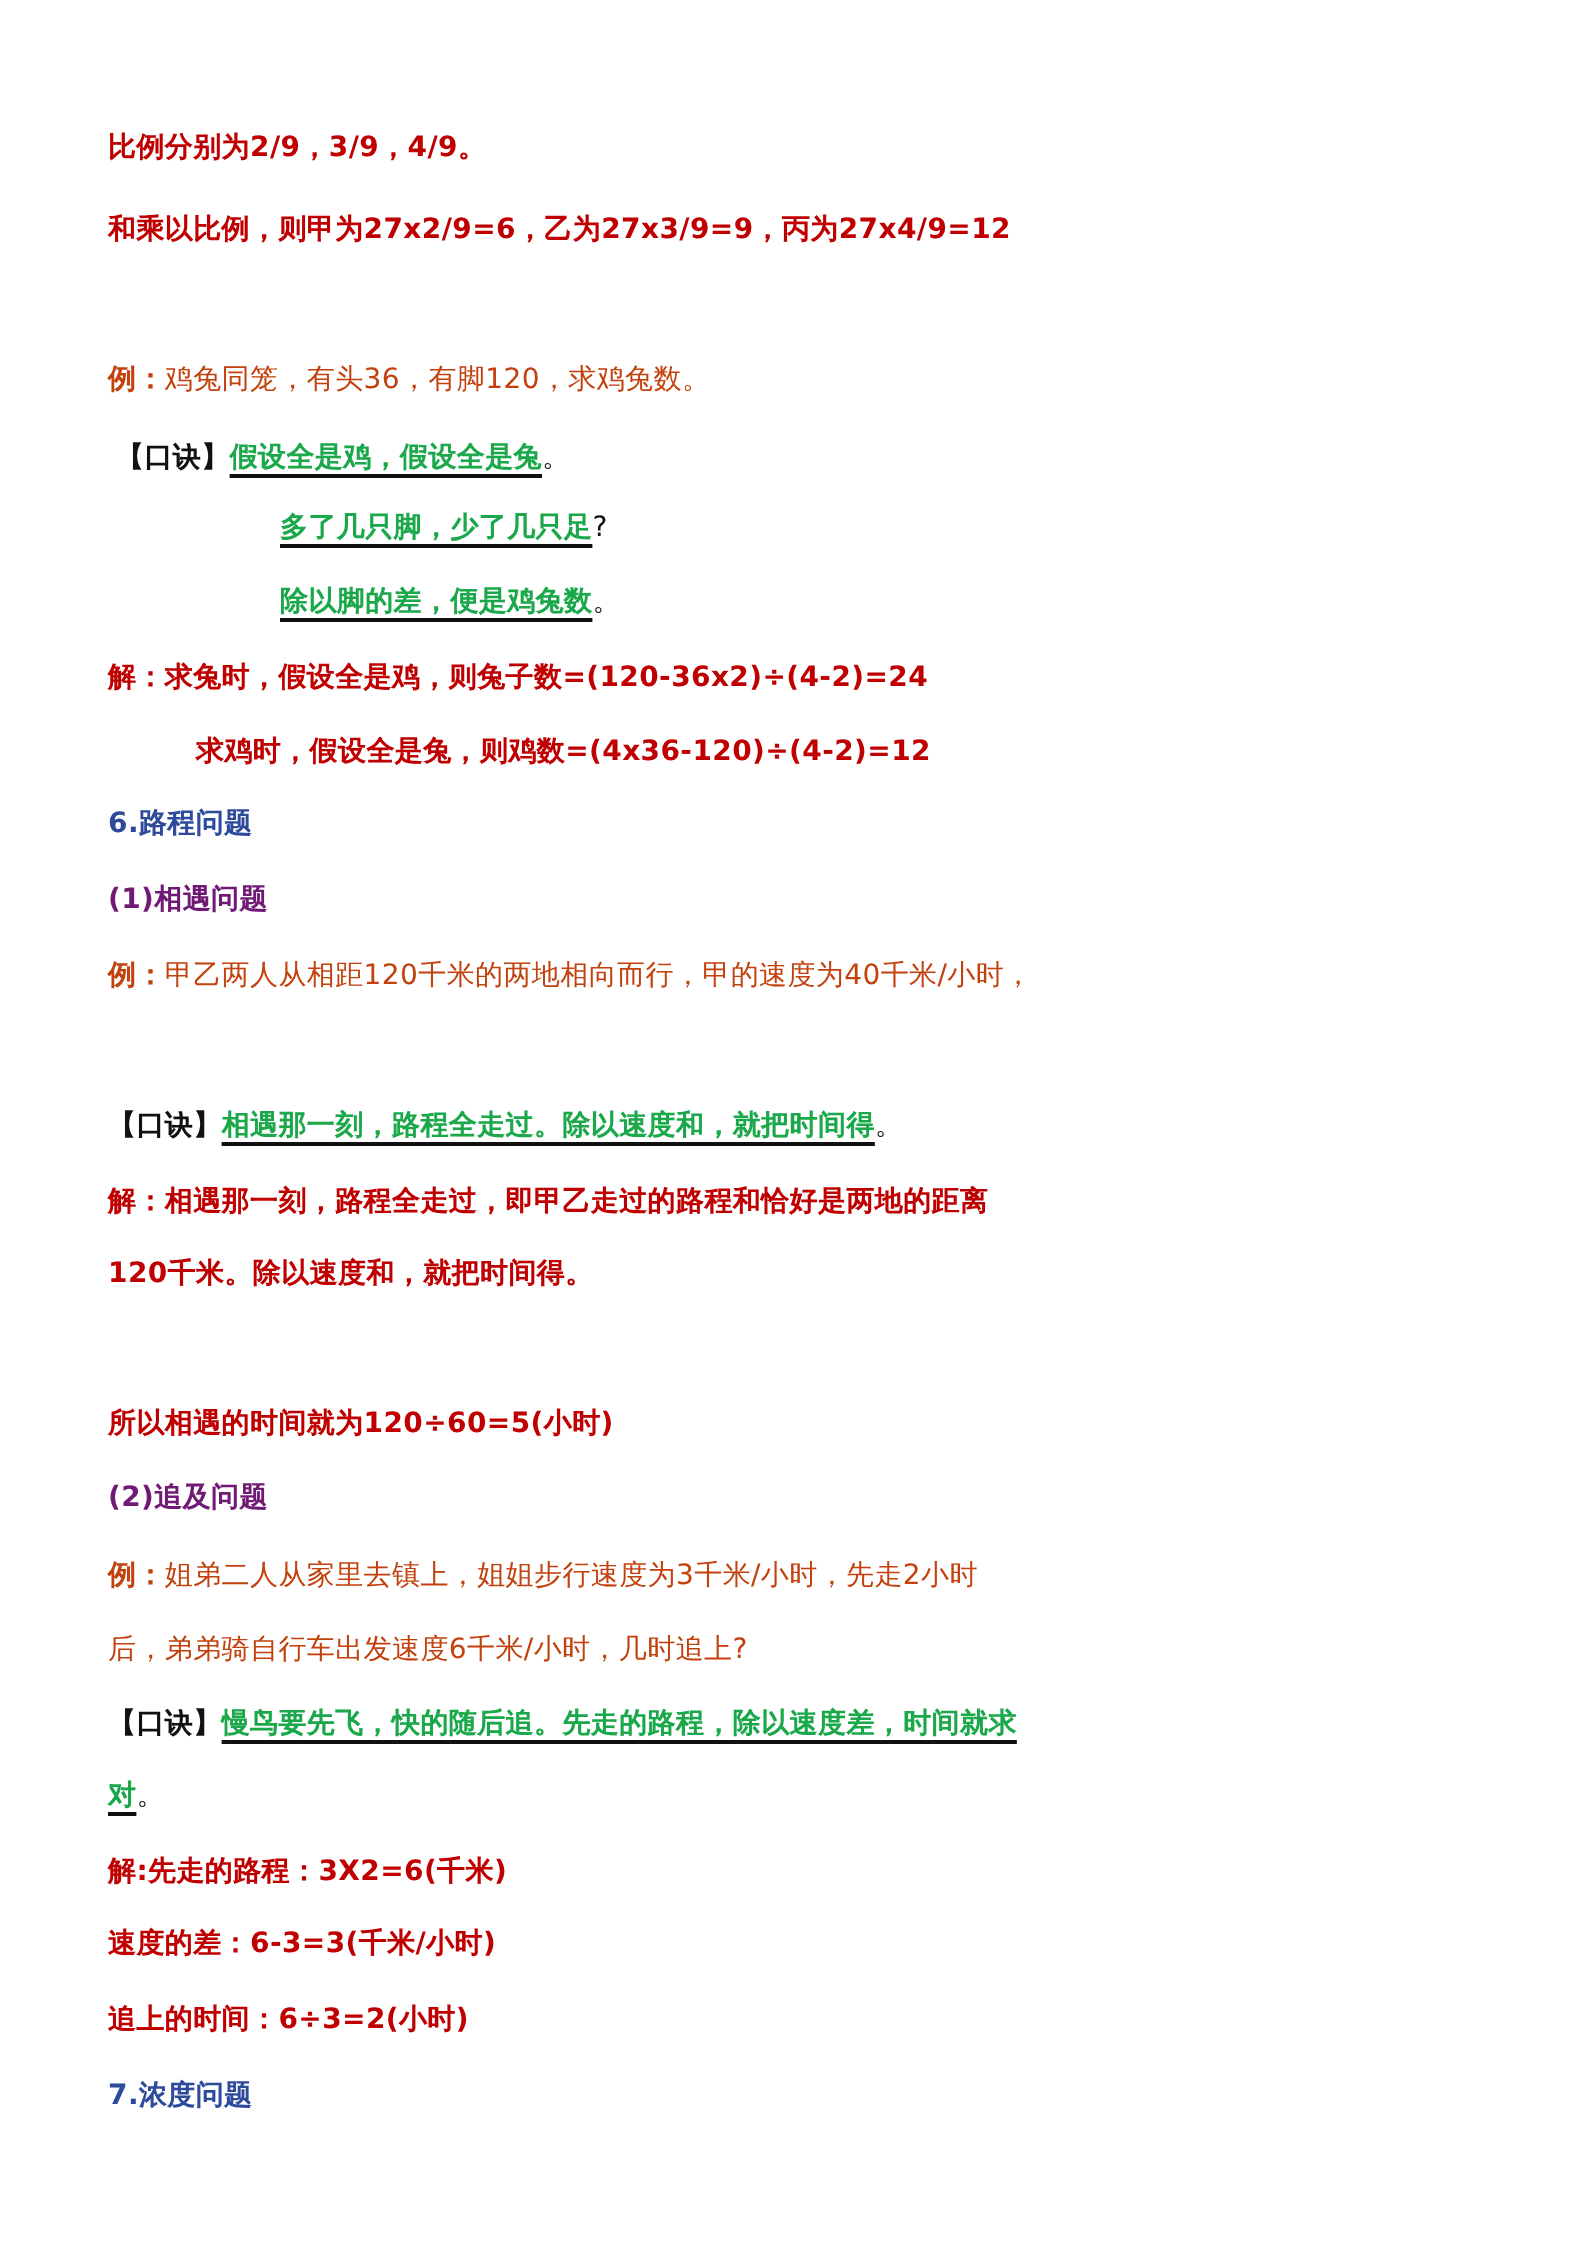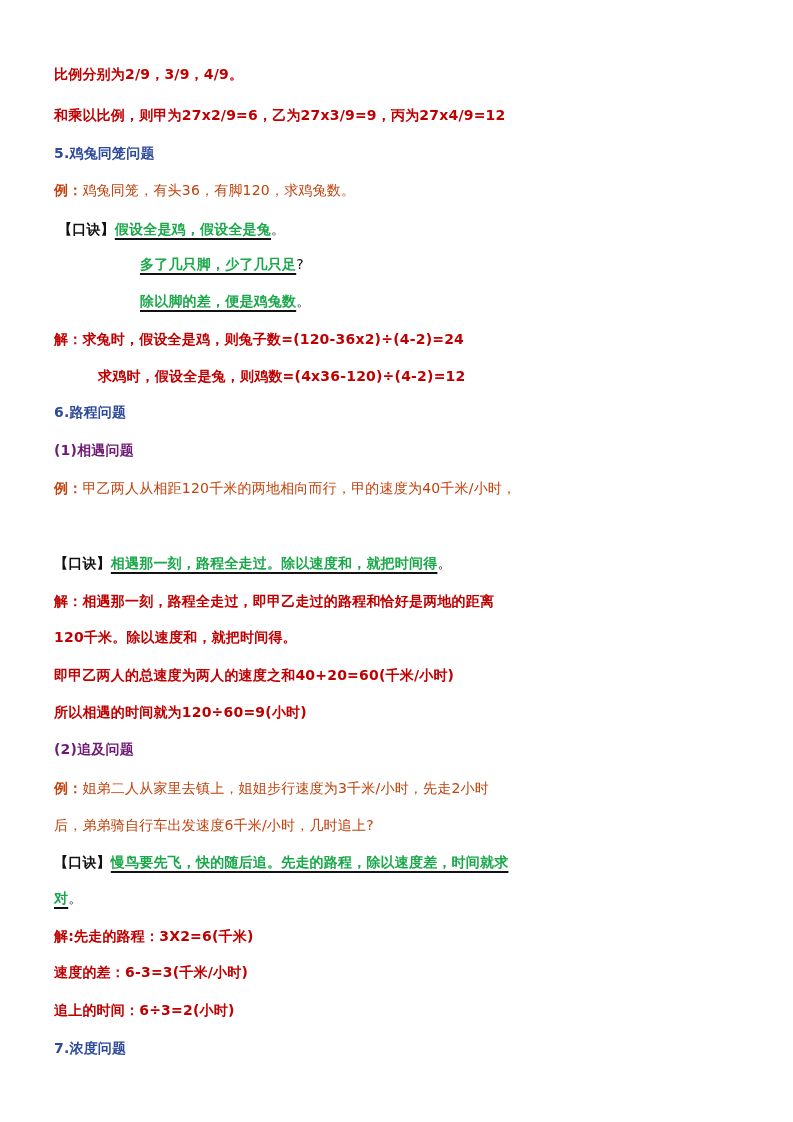--- a/index.html
+++ b/index.html
@@ -50,21 +50,20 @@
     .indent3 { left: 98px; }
   </style>
 </head>
 <body>
 
 <div class="page">
 
   <div class="line red" style="top:59px">比例分别为2/9，3/9，4/9。</div>
   <div class="line red" style="top:100px">和乘以比例，则甲为27x2/9=6，乙为27x3/9=9，丙为27x4/9=12</div>
 
-  <div class="line blue" style="top:138px">5.鸡兔同笼问题</div>
 
   <div class="line black" style="top:175px">
     <b>例：</b><span>鸡兔同笼，有头36，有脚120，求鸡兔数。</span>
   </div>
 
   <div class="line indent1" style="top:214px">
     <span class="kou">【口诀】</span><span class="green">假设全是鸡，假设全是兔</span><span class="tail">。</span>
   </div>
   <div class="line indent2" style="top:249px">
     <span class="green">多了几只脚，少了几只足</span><span class="tail">?</span>
@@ -82,22 +81,21 @@
   <div class="line black" style="top:473px">
     <b>例：</b><span>甲乙两人从相距120千米的两地相向而行，甲的速度为40千米/小时，</span>
   </div>
 
   <div class="line" style="top:548px">
     <span class="kou">【口诀】</span><span class="green">相遇那一刻，路程全走过。除以速度和，就把时间得</span><span class="tail">。</span>
   </div>
 
   <div class="line red" style="top:586px">解：相遇那一刻，路程全走过，即甲乙走过的路程和恰好是两地的距离</div>
   <div class="line red" style="top:622px">120千米。除以速度和，就把时间得。</div>
-  <div class="line red" style="top:660px">即甲乙两人的总速度为两人的速度之和40+20=60(千米/小时)</div>
-  <div class="line red" style="top:697px">所以相遇的时间就为120÷60=9(小时)</div>
+  <div class="line red" style="top:697px">所以相遇的时间就为120÷60=5(小时)</div>
 
   <div class="line purple" style="top:734px">(2)追及问题</div>
 
   <div class="line black" style="top:773px">
     <b>例：</b><span>姐弟二人从家里去镇上，姐姐步行速度为3千米/小时，先走2小时</span>
   </div>
   <div class="line black" style="top:810px">后，弟弟骑自行车出发速度6千米/小时，几时追上?</div>
 
   <div class="line" style="top:847px">
     <span class="kou">【口诀】</span><span class="green">慢鸟要先飞，快的随后追。先走的路程，除以速度差，时间就求</span>

